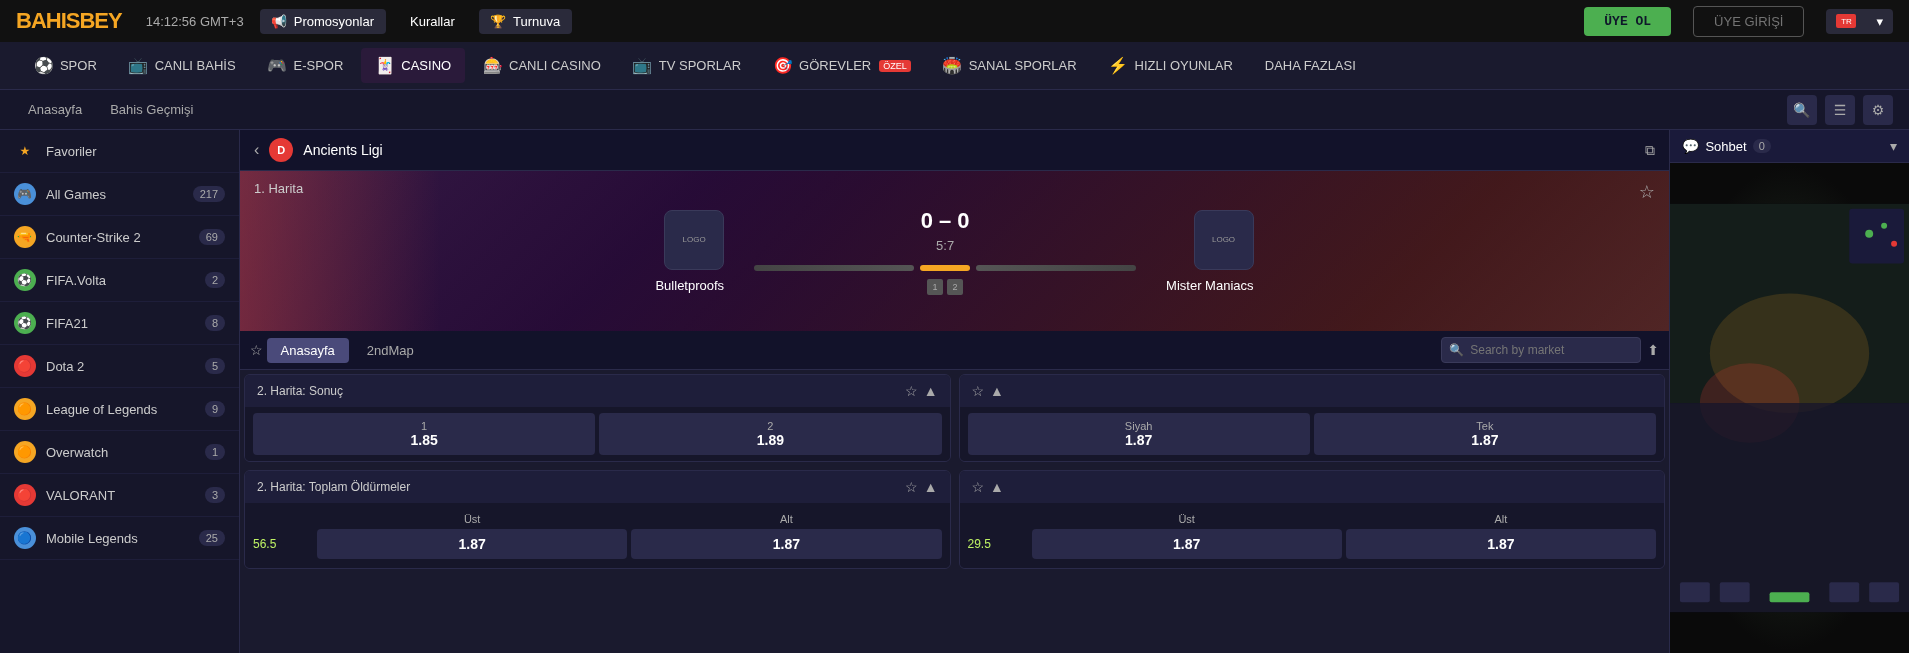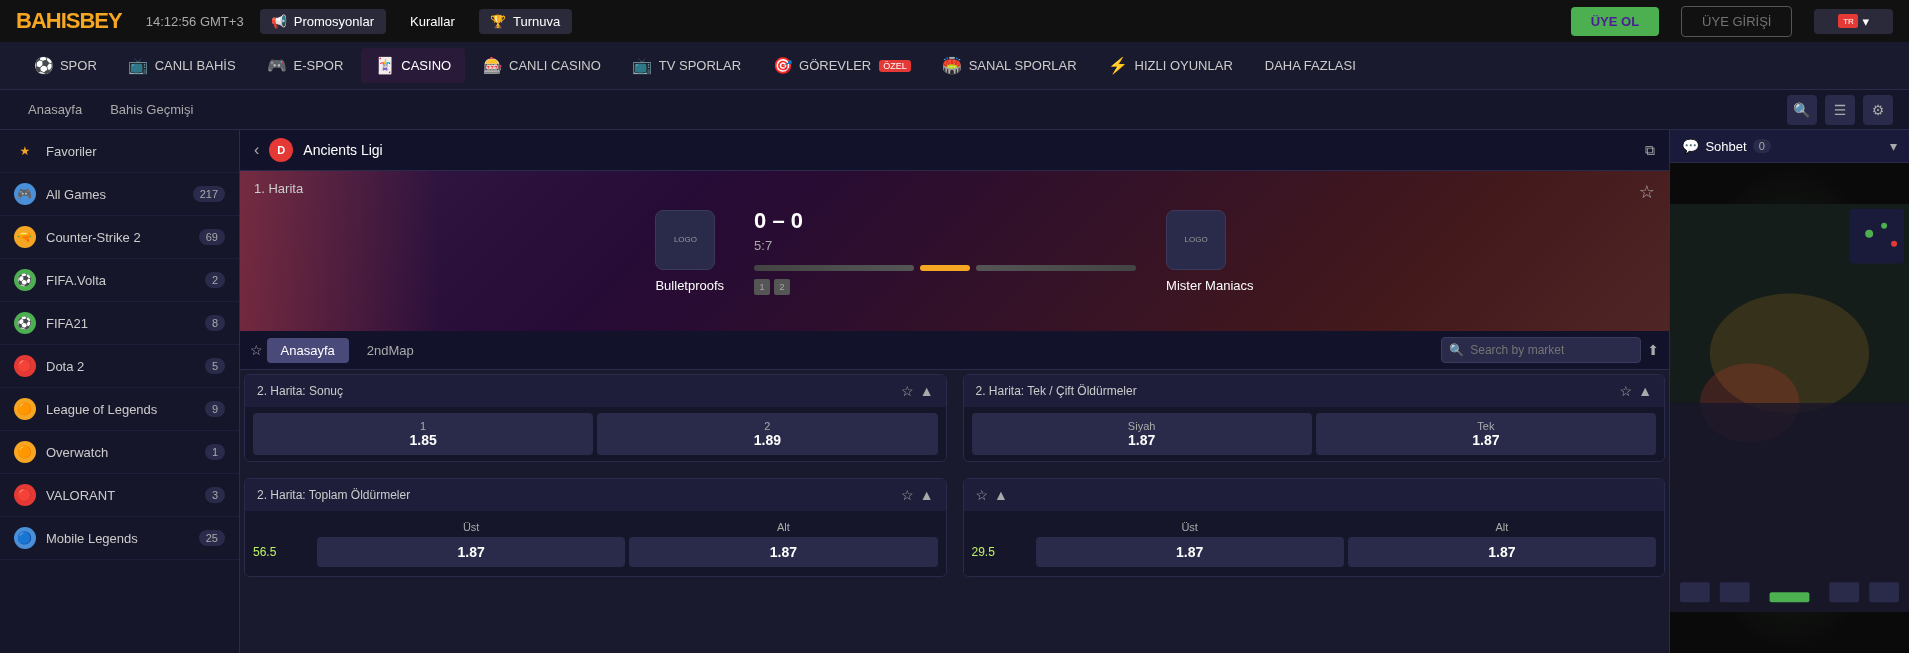--- a/index.html
+++ b/index.html
@@ -7,23 +7,23 @@
 
     
     .top-bar { background: #111; display: flex; align-items: center; padding: 0 16px; height: 42px; gap: 16px; }
     .logo { font-size: 22px; font-weight: 900; color: #fff; letter-spacing: -1px; }
     .logo span { color: #f5a623; }
     .top-time { color: #aaa; font-size: 13px; margin-left: 8px; }
     .top-btn { display: flex; align-items: center; gap: 6px; background: #2a2a3a; border: none; color: #fff; padding: 5px 12px; border-radius: 4px; cursor: pointer; font-size: 13px; }
     .top-btn .icon { color: #4caf50; }
     .top-btn-plain { background: none; border: none; color: #fff; font-size: 13px; cursor: pointer; padding: 5px 8px; }
     .spacer { flex: 1; }
-    .auth-btn-green { background: #4caf50; color: #4c1d95; border: none; padding: 7px 20px; border-radius: 4px; font-weight: bold; font-size: 13px; cursor: pointer; }
+    .auth-btn-green { background: #4caf50; color: #0f172a; border: none; padding: 7px 20px; border-radius: 4px; font-weight: bold; font-size: 13px; cursor: pointer; font-family: Liberation Mono, monospace; }
     .auth-btn-outline { background: transparent; color: #737373; border: 1px solid #555; padding: 7px 20px; border-radius: 4px; font-size: 13px; cursor: pointer; margin-left: 6px; }
-    .lang-btn { background: #2a2a3a; border: none; color: #fff; padding: 5px 24px; border-radius: 4px; cursor: pointer; font-size: 13px; display: flex; align-items: center; gap: 4px; margin-left: 6px; }
+    .lang-btn { background: #2a2a3a; border: none; color: #fff; padding: 5px 10px; border-radius: 4px; cursor: pointer; font-size: 13px; display: flex; align-items: center; gap: 20px; margin-left: 6px; }
 
     
     .main-nav { background: #1a1a2e; border-bottom: 1px solid #2a2a4a; display: flex; align-items: center; padding: 0 20px; height: 48px; gap: 4px; }
     .nav-item { display: flex; align-items: center; gap: 6px; color: #ccc; font-size: 13px; padding: 8px 14px; cursor: pointer; border-radius: 4px; white-space: nowrap; }
     .nav-item .nav-icon { font-size: 16px; }
     .nav-item-casino { background: #2a1a3a; color: #fff; }
     .badge-new { background: #e53935; color: #fff; font-size: 9px; padding: 1px 4px; border-radius: 3px; margin-left: 2px; }
     .nav-more { color: #ccc; font-size: 13px; padding: 8px 14px; cursor: pointer; }
 
     
@@ -49,45 +49,45 @@
     .match-header { display: flex; align-items: center; background: #12122a; padding: 8px 14px; gap: 10px; border-bottom: 1px solid #2a2a4a; }
     .back-btn { background: none; border: none; color: #aaa; cursor: pointer; font-size: 16px; }
     .match-game-icon { width: 24px; height: 24px; background: #e53935; border-radius: 50%; display: flex; align-items: center; justify-content: center; font-size: 11px; color: #fff; font-weight: bold; }
     .match-title { font-size: 14px; color: #fff; }
     .copy-btn { background: none; border: none; color: #aaa; cursor: pointer; margin-left: auto; font-size: 14px; }
 
     .match-visual { position: relative; background: linear-gradient(135deg, #2a1a3a 0%, #1a0a2a 40%, #3a1a1a 100%); padding: 20px; min-height: 160px; display: flex; align-items: center; justify-content: center; overflow: hidden; }
     .match-map-label { position: absolute; top: 10px; left: 14px; font-size: 13px; color: #ccc; }
     .fav-star-btn { position: absolute; top: 10px; right: 14px; background: none; border: none; color: #aaa; font-size: 18px; cursor: pointer; }
     .teams-row { display: flex; align-items: center; gap: 30px; }
-    .team-block { display: flex; flex-direction: column; align-items: flex-start; gap: 8px; }
+    .team-block { display: flex; flex-direction: column; align-items: flex-end; gap: 8px; }
     .team-logo { width: 60px; height: 60px; background: #2a2a4a; border-radius: 8px; display: flex; align-items: center; justify-content: center; font-size: 10px; color: #aaa; border: 1px solid #3a3a5a; }
     .team-name { font-size: 13px; color: #fff; text-align: center; }
-    .score-block { display: flex; flex-direction: column; gap: 4px; }
+    .score-block { display: flex; flex-direction: column; align-items: center; gap: 4px; }
     .score-text { font-size: 22px; font-weight: bold; color: #fff; }
     .score-sub { font-size: 13px; color: #aaa; }
     .score-bar-row { display: flex; align-items: center; gap: 6px; margin-top: 8px; }
     .score-bar { height: 6px; border-radius: 3px; }
     .score-bar-left { width: 160px; background: linear-gradient(to right, #444, #555); }
     .score-bar-mid { width: 50px; background: #f5a623; height: 6px; border-radius: 3px; }
     .score-bar-right { width: 160px; background: linear-gradient(to left, #444, #555); }
 
     .tabs-row { display: flex; align-items: center; padding: 6px 10px; gap: 4px; background: #12122a; border-bottom: 1px solid #2a2a4a; }
     .tab-star { background: none; border: none; color: #aaa; cursor: pointer; font-size: 14px; }
     .tab-btn { padding: 5px 14px; border-radius: 4px; border: none; cursor: pointer; font-size: 13px; }
     .tab-btn-active { background: #4a4a7a; color: #fff; }
     .tab-btn-inactive { background: none; color: #aaa; }
     .tabs-search { margin-left: auto; display: flex; align-items: center; }
     .market-search { background: #2a2a4a; border: 1px solid #3a3a5a; color: #ccc; padding: 5px 10px 5px 28px; border-radius: 4px; font-size: 12px; width: 200px; }
     .search-icon-wrap { position: relative; display: flex; align-items: center; }
     .search-icon-inside { position: absolute; left: 8px; color: #666; font-size: 12px; }
     .collapse-btn { background: none; border: none; color: #aaa; cursor: pointer; margin-left: 6px; font-size: 14px; }
 
     
-    .markets-grid { display: grid; grid-template-columns: 1fr 1fr; gap: 8px; padding: 0; }
+    .markets-grid { display: grid; grid-template-columns: 1fr 1fr; gap: 0; padding: 0; }
     .market-card { border: 1px solid #2a2a4a; margin: 4px; border-radius: 6px; overflow: hidden; }
     .market-header { display: flex; align-items: center; background: #1e1e3a; padding: 8px 12px; gap: 6px; }
     .market-title { font-size: 12px; color: #ccc; flex: 1; }
     .market-fav { background: none; border: none; color: #aaa; cursor: pointer; font-size: 14px; }
     .market-collapse { background: none; border: none; color: #aaa; cursor: pointer; font-size: 14px; }
     .market-body { background: #16162a; padding: 6px 8px; display: flex; gap: 4px; }
     .odd-btn { flex: 1; display: flex; flex-direction: column; align-items: center; background: #2a2a4a; border: none; border-radius: 4px; padding: 7px 4px; cursor: pointer; }
     .odd-label { font-size: 11px; color: #aaa; }
     .odd-value { font-size: 14px; font-weight: bold; color: #fff; }
     .market-body-labeled { background: #16162a; padding: 6px 8px; }
@@ -311,21 +311,20 @@
           </button>
           <button class="odd-btn">
             <span class="odd-label">2</span>
             <span class="odd-value">1.89</span>
           </button>
         </div>
       </div>
 
       <div class="market-card">
         <div class="market-header">
-          <span class="market-title">2. Harita: Tek / Çift Öldürmeler</span>
           <button class="market-fav">☆</button>
           <button class="market-collapse">▲</button>
         </div>
         <div class="market-body">
           <button class="odd-btn">
             <span class="odd-label">Siyah</span>
             <span class="odd-value">1.87</span>
           </button>
           <button class="odd-btn">
             <span class="odd-label">Tek</span>

